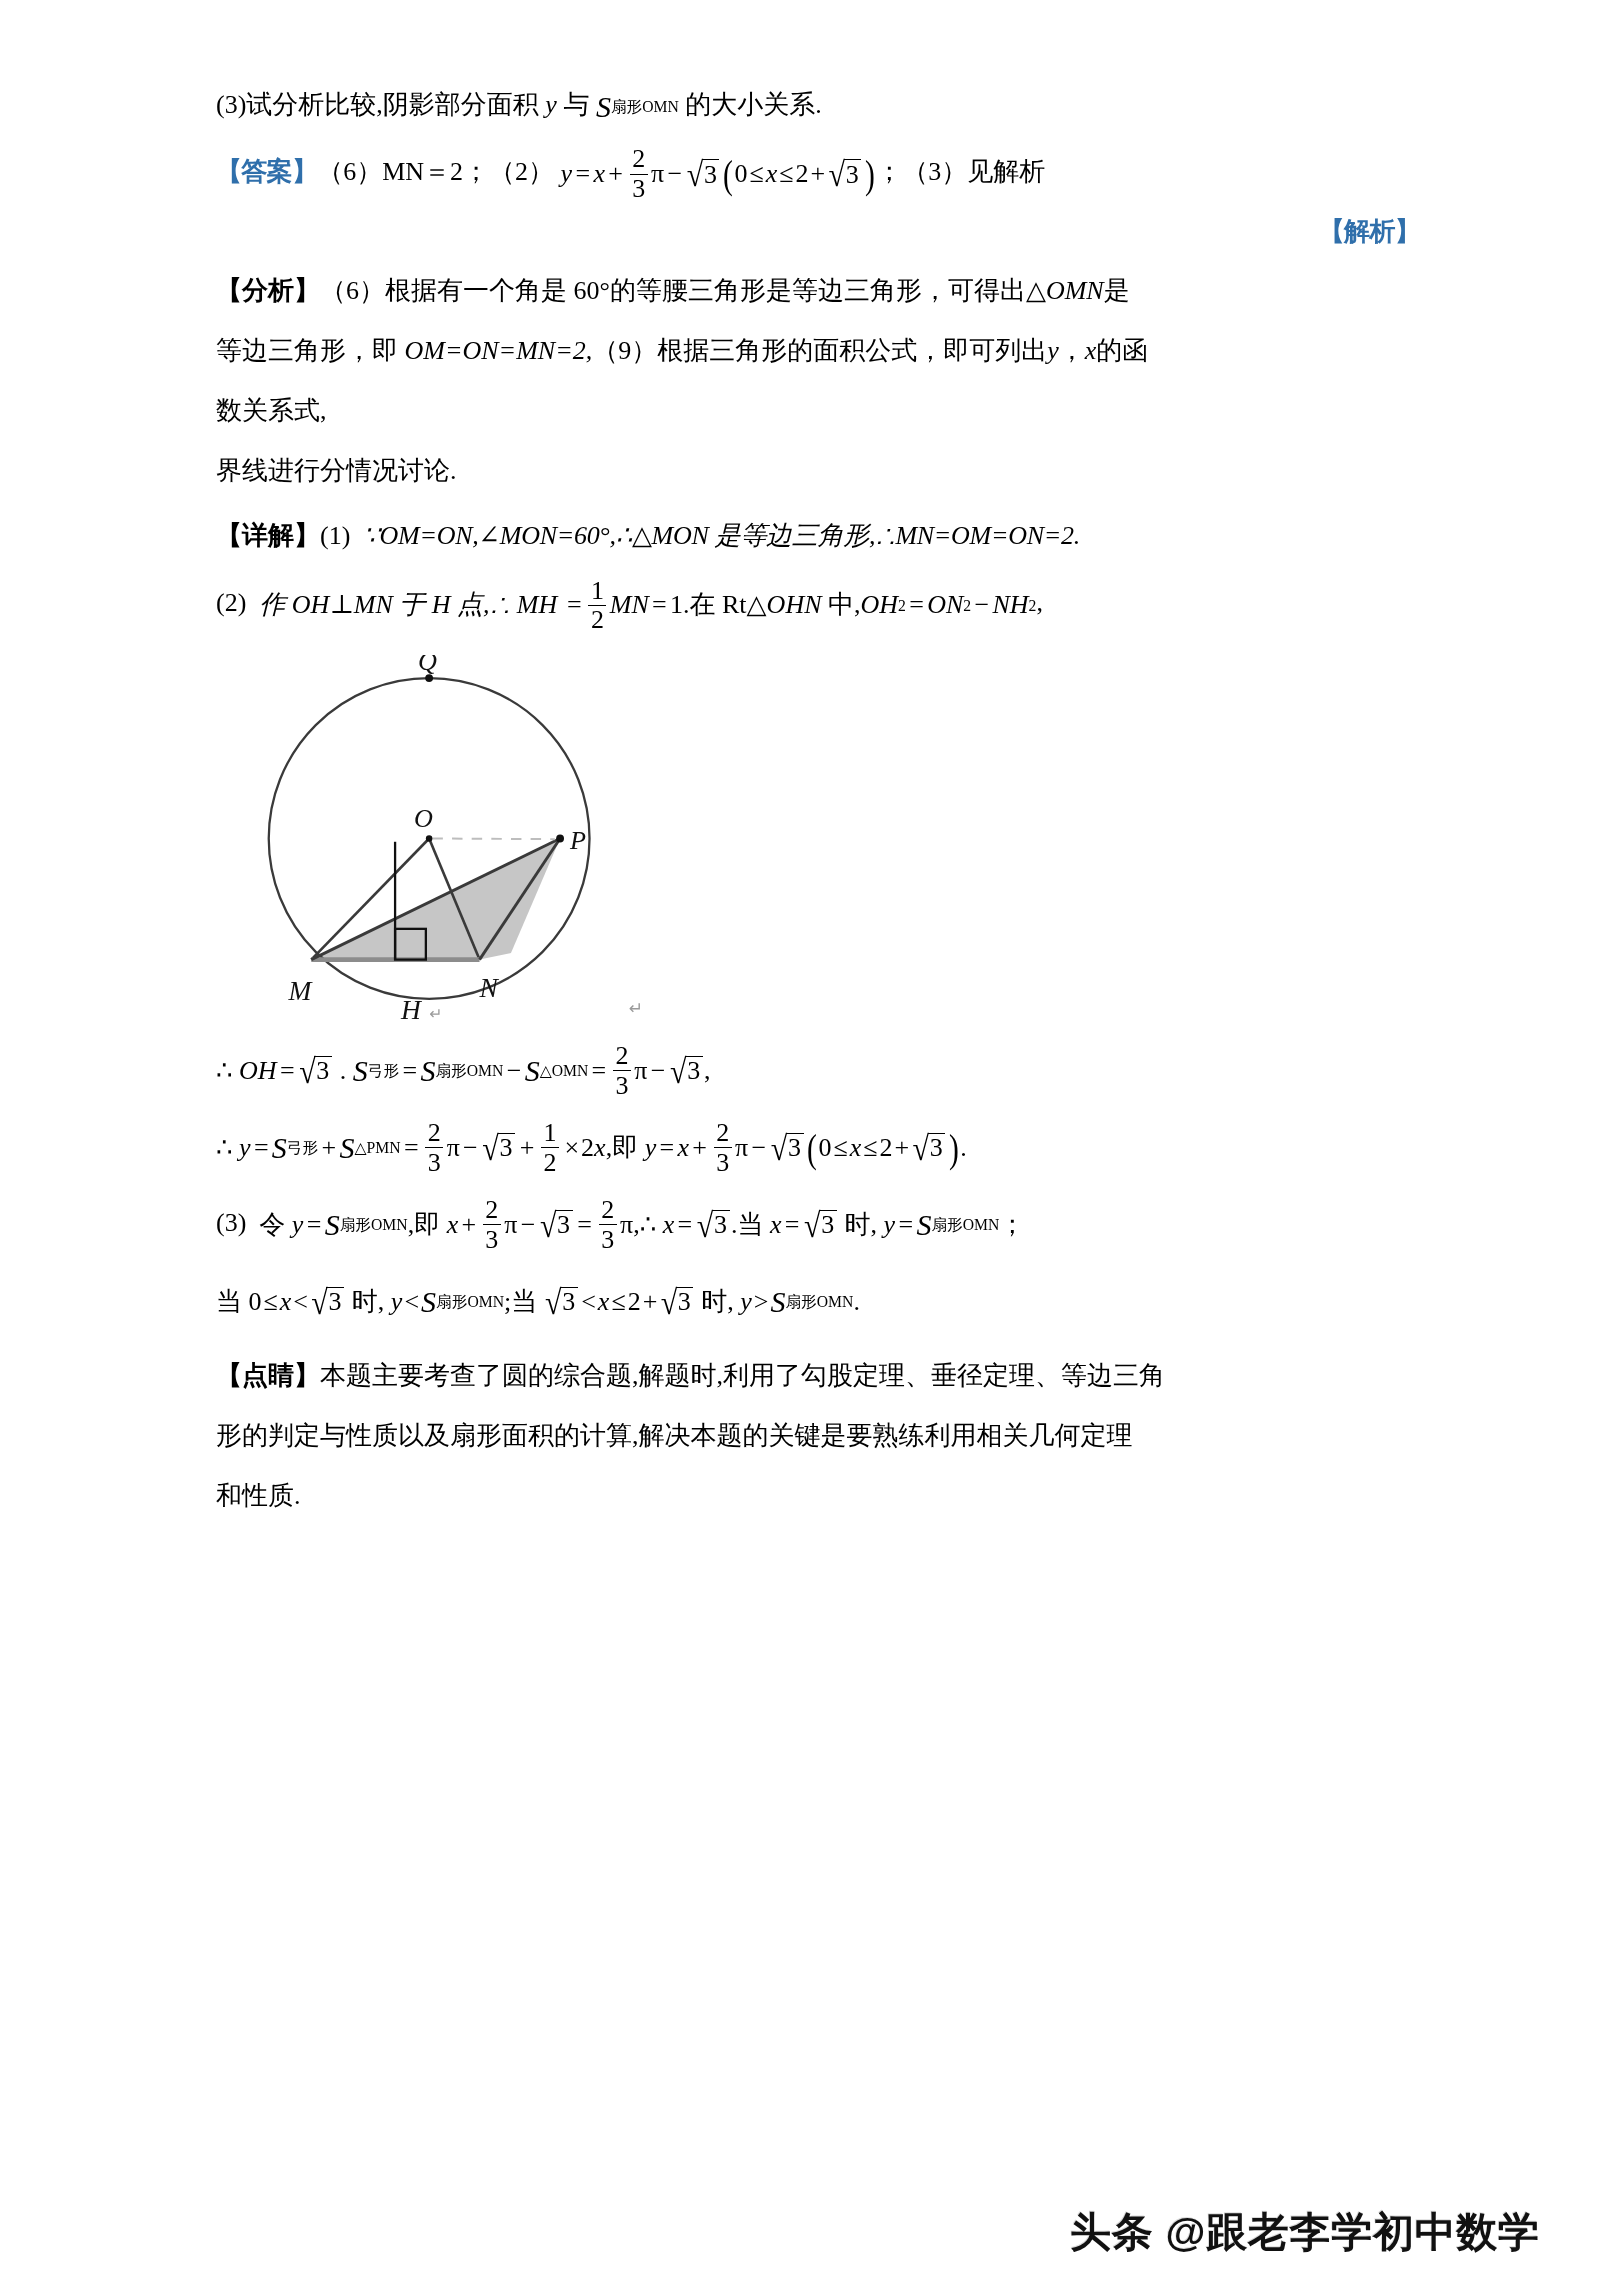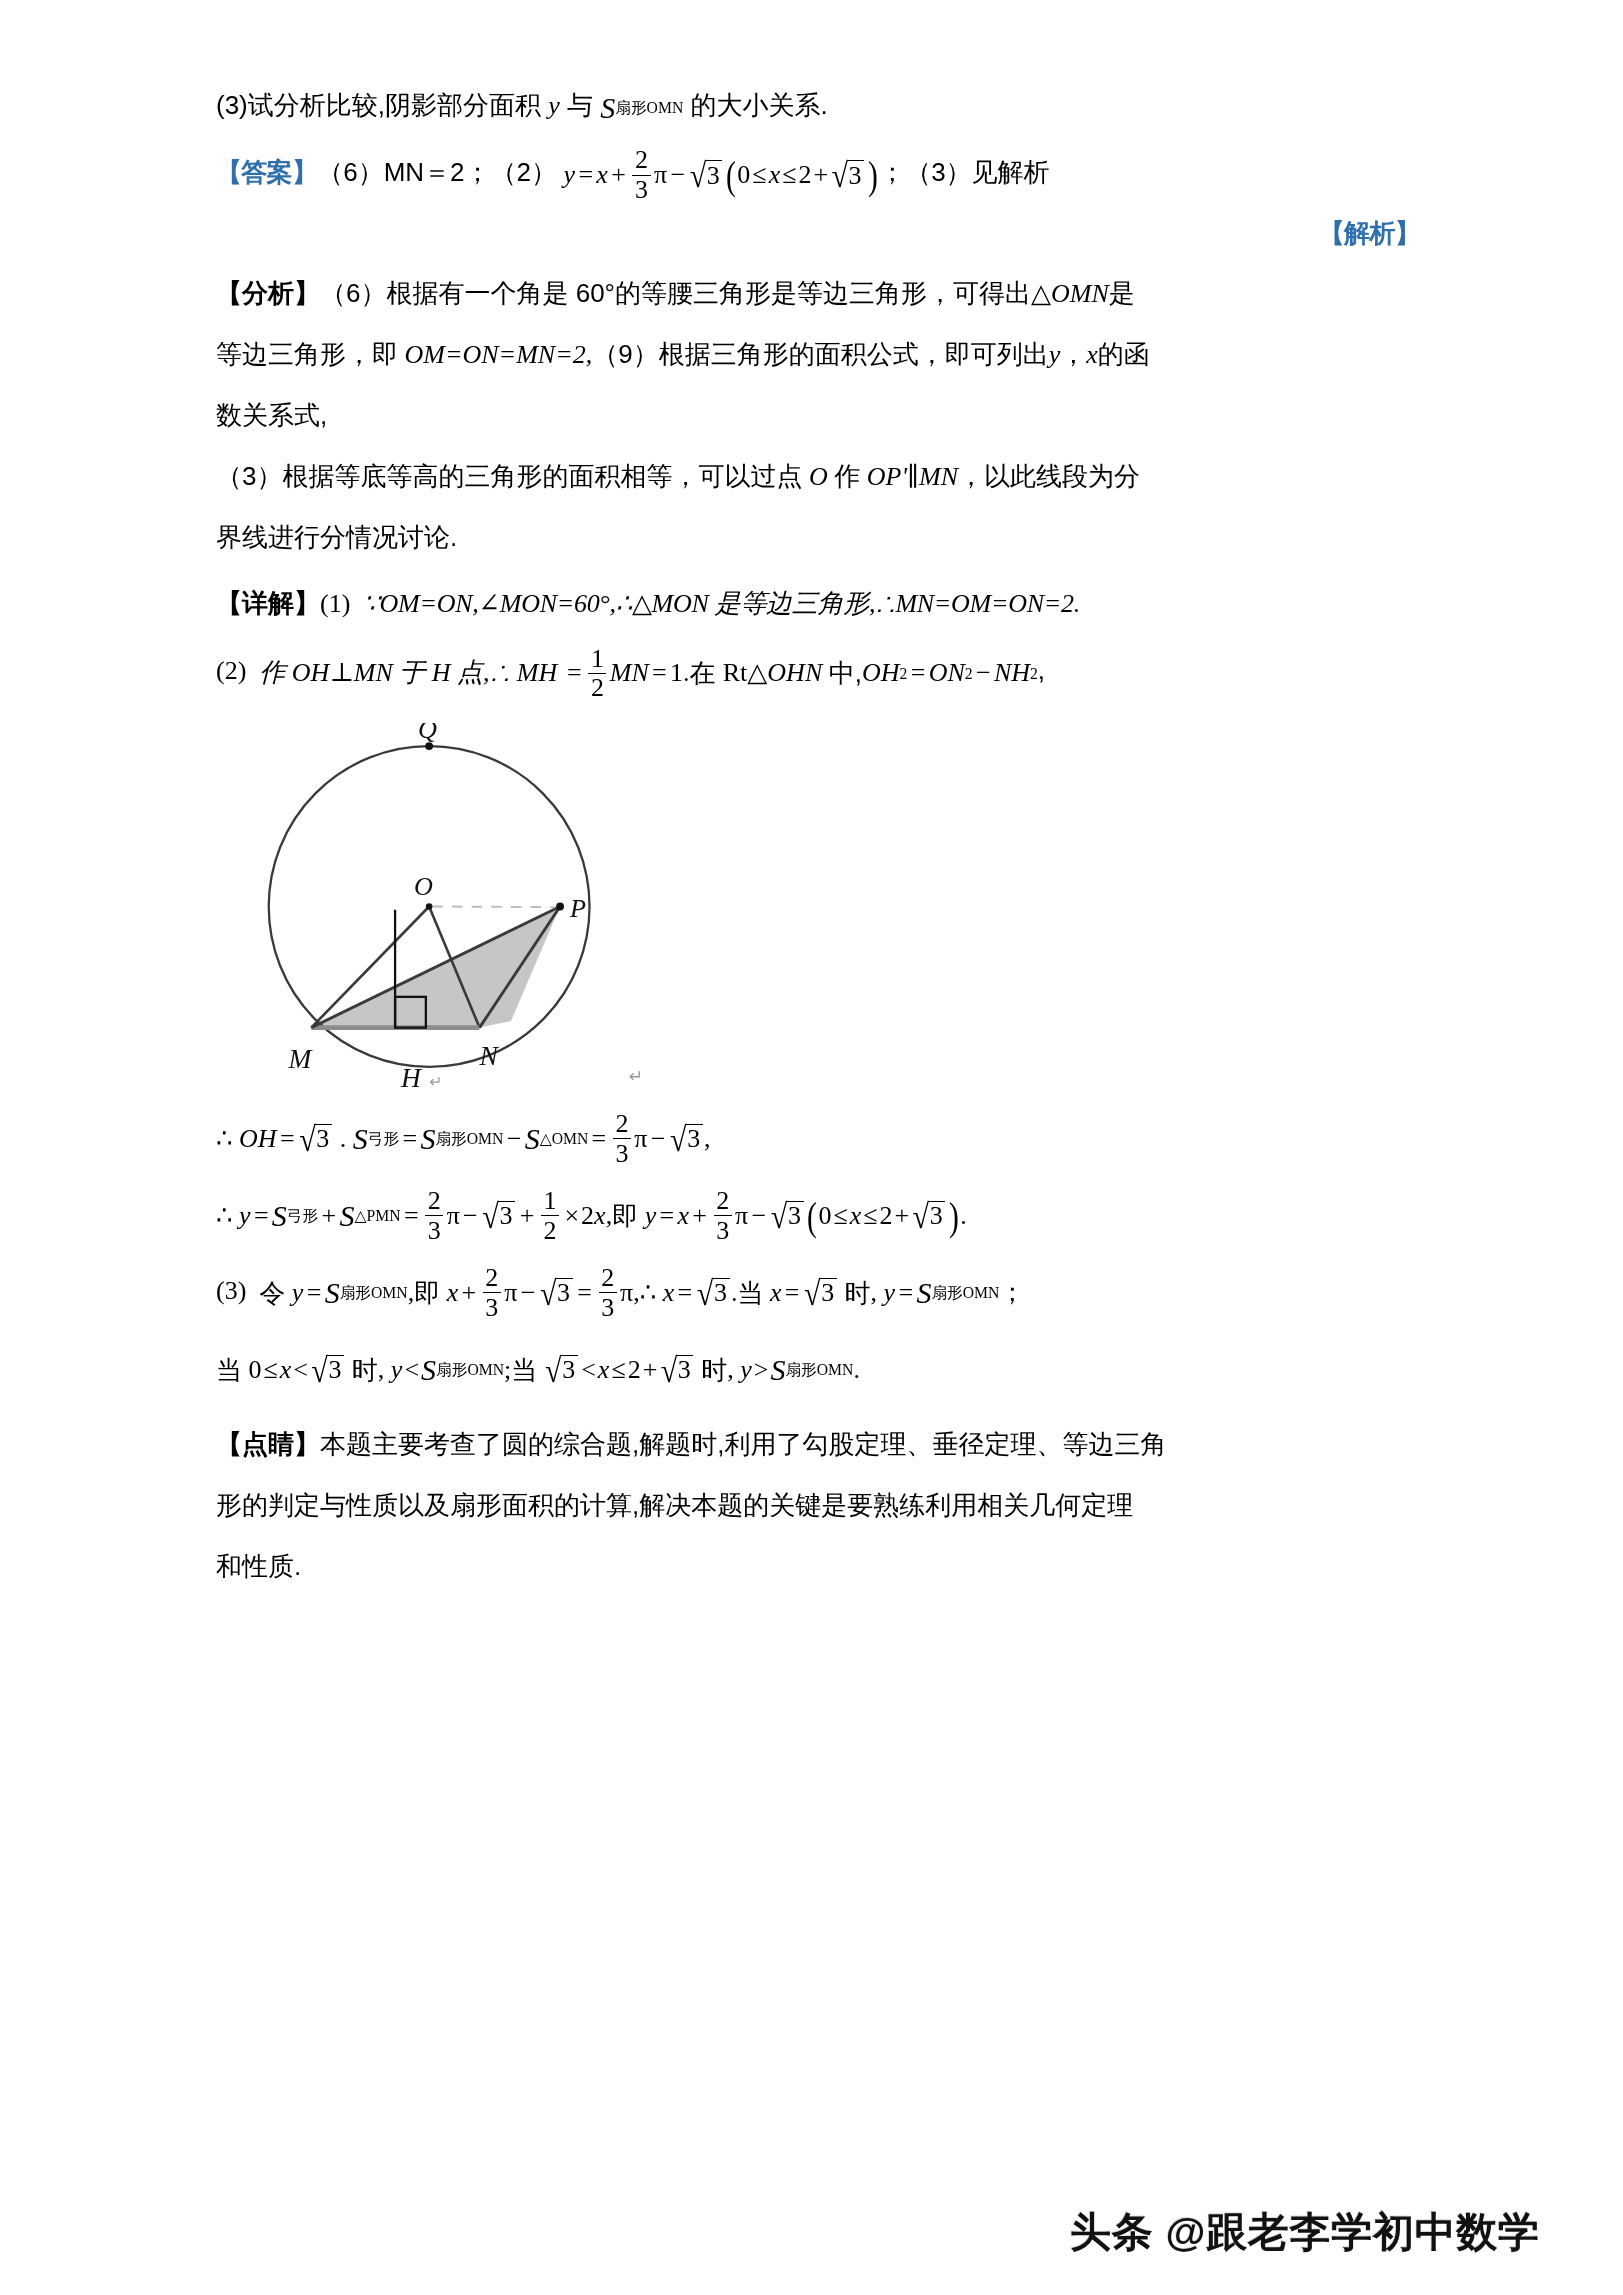--- a/index.html
+++ b/index.html
@@ -26,21 +26,21 @@
     font-size: 26px;
     line-height: 48px;
     margin: 0;
   }
   .blue-tag {
     color: #2f6fab;
     font-weight: 700;
     letter-spacing: -0.7px;
   }
   .cjk {
-    font-family: Liberation Sans, sans-serif;
+    font-family: Liberation Serif, serif;
   }
   .mi {
     font-style: italic;
     font-family: "Liberation Serif", "DejaVu Serif", serif;
   }
   .mn { font-style: normal; }
   .up { font-style: normal; }
 
   
   .math {
@@ -183,23 +183,20 @@
     </div>
 
     <div class="para" style="line-height:60px;">
       <span class="cjk">等边三角形，即</span>&nbsp;<span class="mi">OM=ON=MN=2,</span><span class="cjk">（9）根据三角形的面积公式，即可列出</span><span class="mi">y</span><span class="cjk">，</span><span class="mi">x</span><span class="cjk">的函</span>
     </div>
 
     <div class="para" style="line-height:60px;">
       <span class="cjk">数关系式,</span>
     </div>
 
-    <div class="para" style="line-height:60px;">
-      <span class="cjk">（3）根据等底等高的三角形的面积相等，可以过点</span>&nbsp;<span class="mi">O</span>&nbsp;<span class="cjk">作</span>&nbsp;<span class="mi">OP'∥MN</span><span class="cjk">，以此线段为分</span>
-    </div>
 
     <div class="para" style="line-height:60px;">
       <span class="cjk">界线进行分情况讨论.</span>
     </div>
 
     <div class="para" style="line-height:60px; margin-top:5.2px;">
       <span class="cjk" style="font-weight:700;">【详解】</span><span class="mn">(1)</span>&nbsp;&nbsp;<span class="mi" style="letter-spacing:-0.3px;">∵OM=ON,∠MON=60°,∴△MON 是等边三角形,∴MN=OM=ON=2.</span>
     </div>
 
     <div class="para" style="line-height:73px;">

